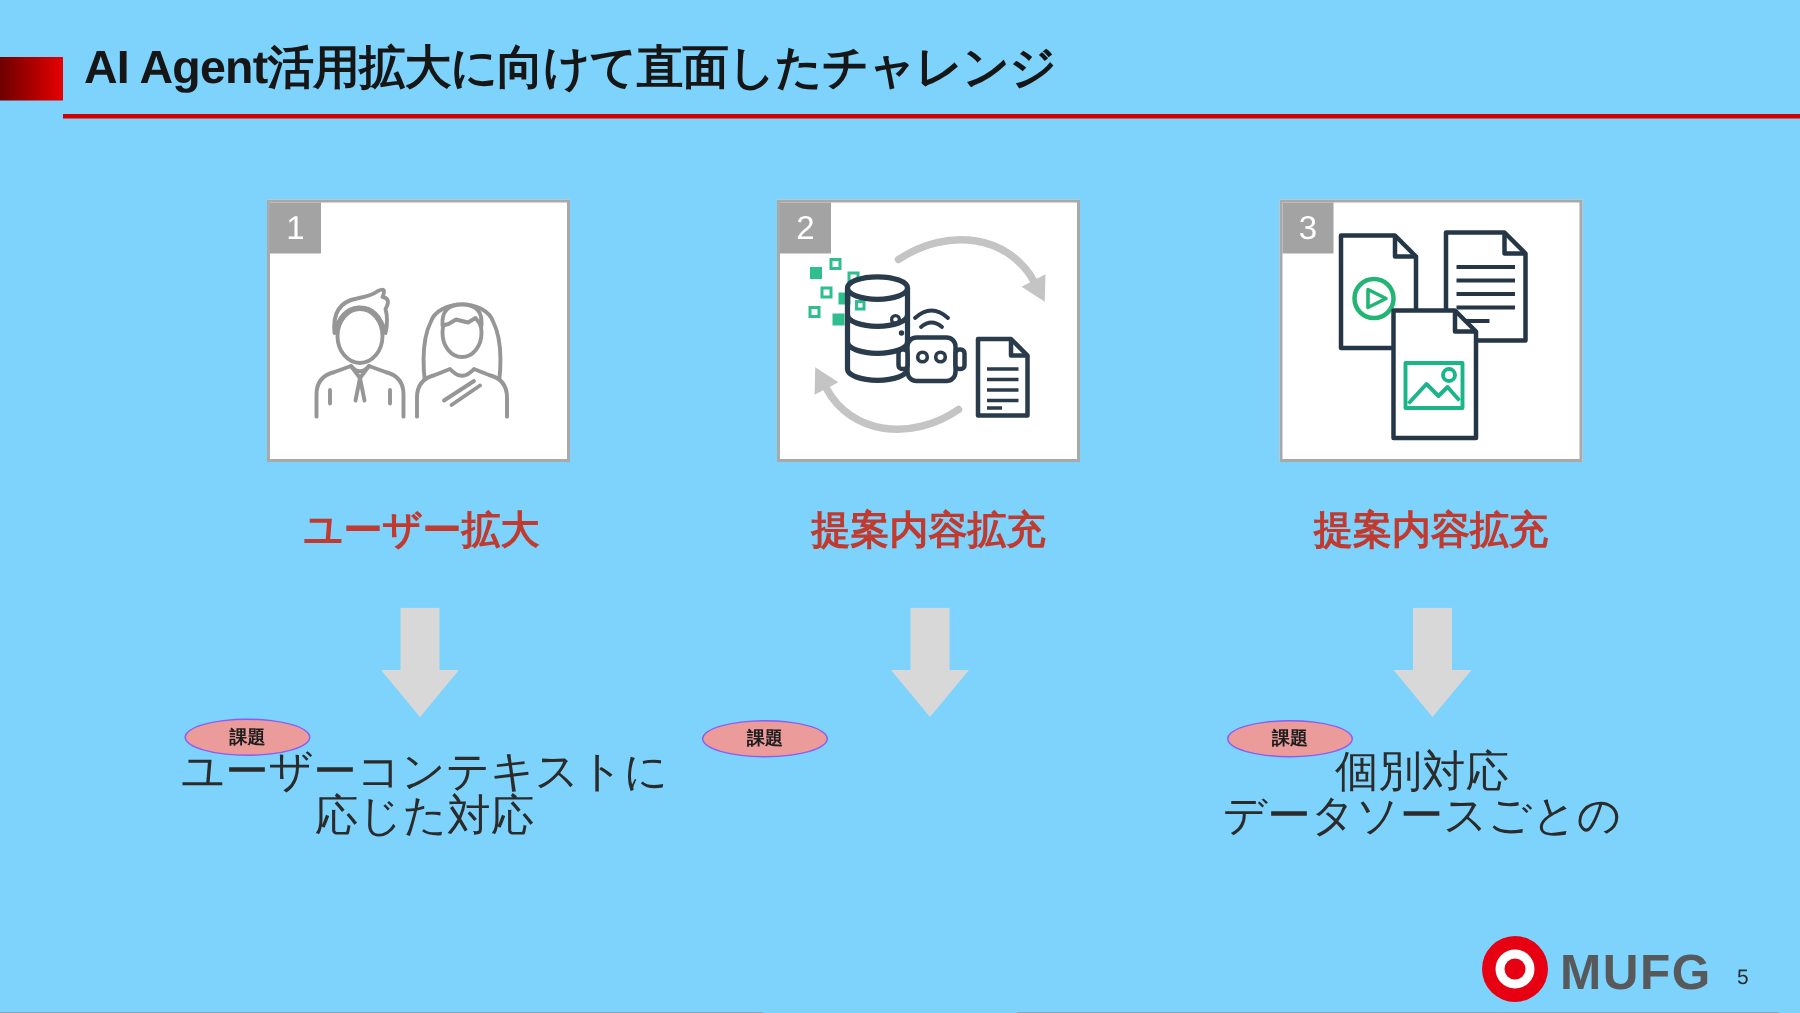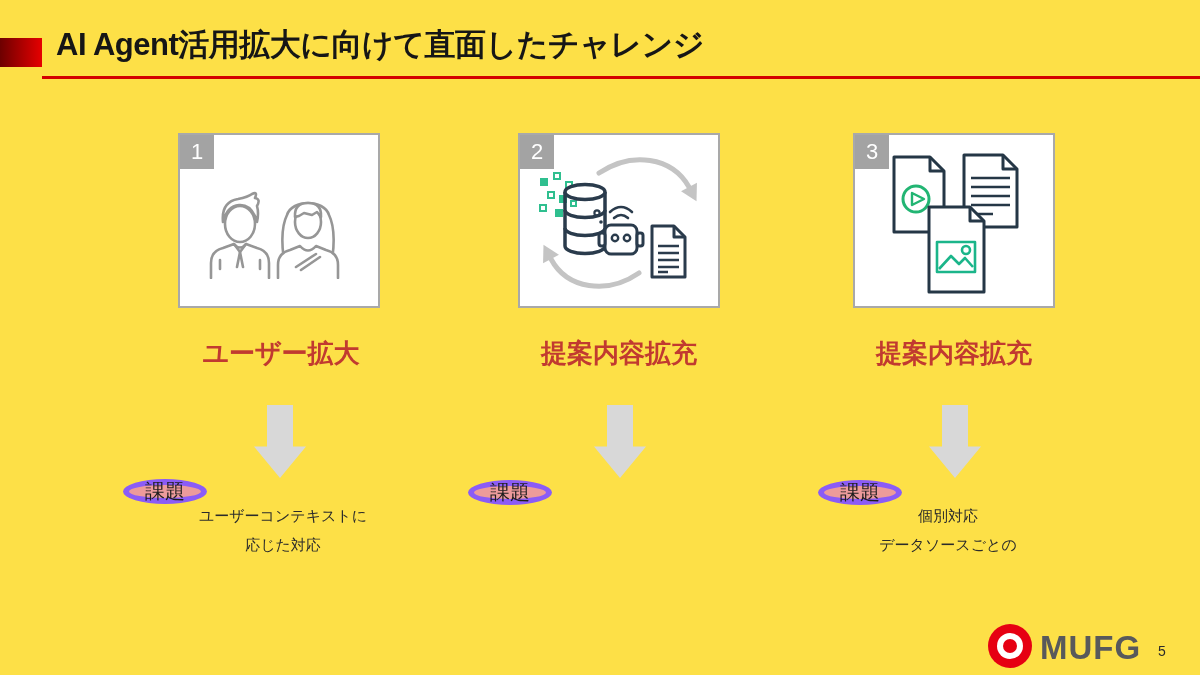--- a/index.html
+++ b/index.html
@@ -1,17 +1,17 @@
 <!DOCTYPE html>
 <html><head>
 <meta charset="utf-8">
 <style>
   html,body{margin:0;padding:0;background:#888;}
   .slide{
-    position:relative;width:1200px;height:675px;background:#fde047;
+    position:relative;width:1200px;height:675px;background:#7dd3fc;
     font-family:"Liberation Sans","DejaVu Sans",sans-serif;overflow:hidden;margin:0 auto;
   }
   
   .accent-bar{position:absolute;left:0;top:38px;width:42px;height:29px;
     background:linear-gradient(to right,#6d0000,#e60000);}
   .slide-title{position:absolute;left:56px;top:24px;font-size:31px;font-weight:bold;
     color:#161616;letter-spacing:-0.5px;white-space:nowrap;}
   .title-underline{position:absolute;left:42px;top:76px;width:1158px;height:3px;background:#d40000;}
   
   .box{position:absolute;top:133px;width:202px;height:175px;border:2px solid #a9a9a9;
@@ -23,25 +23,25 @@
   
   .col-label{position:absolute;top:336px;width:320px;text-align:center;font-size:26px;
     font-weight:bold;color:#c13a30;}
   .col-label.c1{left:121px;} .col-label.c2{left:459px;font-family:Liberation Serif, serif;} .col-label.c3{left:794px;}
   
   .down-arrow{position:absolute;top:405px;width:52px;height:73px;background:#d8d8d8;
     clip-path:polygon(25% 0,75% 0,75% 57%,100% 57%,50% 100%,0 57%,25% 57%);}
   .down-arrow.c1{left:254px;} .down-arrow.c2{left:594px;} .down-arrow.c3{left:929px;}
   
   .badge{position:absolute;width:84px;height:25px;border-radius:50%;background:#ec9b9b;
-    border:6px solid #8b5cf6;box-sizing:border-box;display:flex;align-items:center;
-    justify-content:center;font-size:20px;font-weight:400;color:#1d1d1d;}
+    border:1px solid #8b5cf6;box-sizing:border-box;display:flex;align-items:center;
+    justify-content:center;font-size:12px;font-weight:700;color:#1d1d1d;}
   .badge.c1{left:123px;top:479px;} .badge.c2{left:468px;top:480px;} .badge.c3{left:818px;top:480px;}
   
-  .issue{position:absolute;top:501px;width:340px;text-align:center;font-size:15px;
+  .issue{position:absolute;top:501px;width:340px;text-align:center;font-size:29px;
     line-height:29px;color:#2b2b2b;}
   .issue.c1{left:113px;} .issue.c2{left:445px;} .issue.c3{left:778px;}
   
   .mufg-mark{position:absolute;left:988px;top:624px;width:44px;height:44px;border-radius:50%;
     background:#e60012;}
   .mufg-mark::before{content:"";position:absolute;left:9px;top:9px;width:26px;height:26px;
     border-radius:50%;background:#fff;}
   .mufg-mark::after{content:"";position:absolute;left:15px;top:15px;width:14px;height:14px;
     border-radius:50%;background:#e60012;}
   .mufg-word{position:absolute;left:1040px;top:629px;font-size:33px;font-weight:bold;

